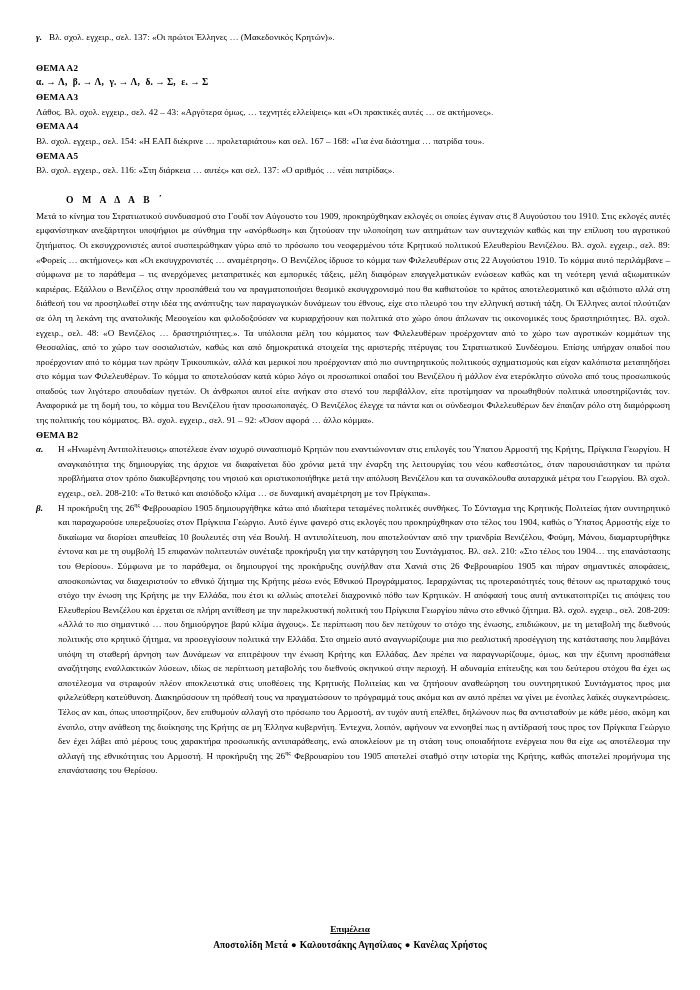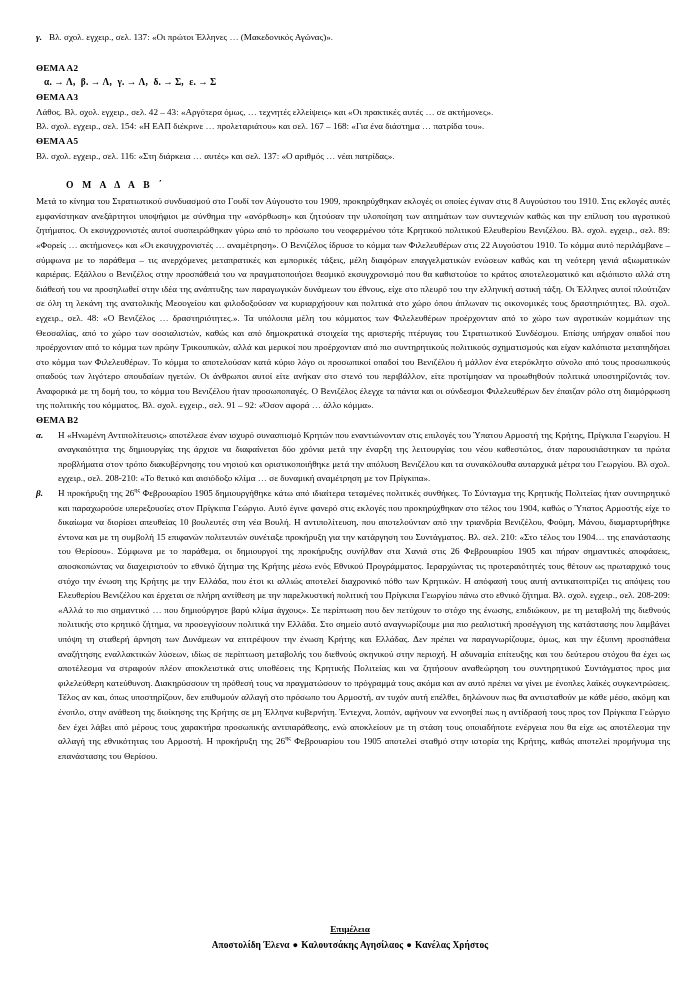--- a/index.html
+++ b/index.html
@@ -59,21 +59,20 @@
     font-style: italic;
     flex: none;
   }
 
   
   .a2row {
     font-size: 9.4px;
     line-height: 15px;
     font-weight: bold;
     letter-spacing: .3px;
-    margin-left: 8px;
   }
   .a2row .arr { padding: 0 2px; }
 
   
   .group-title {
     font-size: 9.6px;
     font-weight: bold;
     letter-spacing: 3.2px;
     margin: 0;
     padding-left: 30px;
@@ -129,33 +128,34 @@
   .footer .sep { padding: 0 3px; }
 </style>
 </head>
 <body>
 
 <div class="page">
   <div class="sheet">
 
     <div class="item-gamma">
       <span class="mk">γ.</span>
-      <span class="txt">Βλ. σχολ. εγχειρ., σελ. 137: «Οι πρώτοι Έλληνες … (Μακεδονικός Αγώνας)».</span>
+      <span class="txt">Βλ. σχολ. εγχειρ., σελ. 137: «Οι πρώτοι Έλληνες … (Μακεδονικός Κρητών)».</span>
     </div>
 
     <div class="gap-lg"></div>
 
     <div class="head">ΘΕΜΑ Α2</div>
     <div class="a2row">
       <span><span>α.</span><span class="arr">→</span><span>Λ</span>,&nbsp;&nbsp;</span><span><span>β.</span><span class="arr">→</span><span>Λ</span>,&nbsp;&nbsp;</span><span><span>γ.</span><span class="arr">→</span><span>Λ</span>,&nbsp;&nbsp;</span><span><span>δ.</span><span class="arr">→</span><span>Σ</span>,&nbsp;&nbsp;</span><span><span>ε.</span><span class="arr">→</span><span>Σ</span></span>
     </div>
 
     <div class="head">ΘΕΜΑ Α3</div>
     <div class="line">Λάθος. Βλ. σχολ. εγχειρ., σελ. 42 – 43: «Αργότερα όμως, … τεχνητές ελλείψεις» και «Οι πρακτικές αυτές … σε ακτήμονες».</div>
 
+    <div class="head">ΘΕΜΑ Α4</div>
     <div class="line">Βλ. σχολ. εγχειρ., σελ. 154: «Η ΕΑΠ διέκρινε … προλεταριάτου» και σελ. 167 – 168: «Για ένα διάστημα … πατρίδα του».</div>
 
     <div class="head">ΘΕΜΑ Α5</div>
     <div class="line">Βλ. σχολ. εγχειρ., σελ. 116: «Στη διάρκεια … αυτές» και σελ. 137: «Ο αριθμός … νέαι πατρίδας».</div>
 
     <div class="gap-lg"></div>
 
     <div class="group-title">Ο Μ Α Δ Α   Β ΄</div>
 
     <div class="gap-sm"></div>
@@ -171,15 +171,15 @@
 
     <div class="enum">
       <div class="marker">β.</div>
       <div class="body"><span>Η προκήρυξη της 26</span><sup class="ord">ης</sup><span> Φεβρουαρίου 1905 δημιουργήθηκε κάτω από ιδιαίτερα τεταμένες πολιτικές συνθήκες. Το Σύνταγμα της Κρητικής Πολιτείας ήταν συντηρητικό και παραχωρούσε υπερεξουσίες στον Πρίγκιπα Γεώργιο. Αυτό έγινε φανερό στις εκλογές που προκηρύχθηκαν στο τέλος του 1904, καθώς ο Ύπατος Αρμοστής είχε το δικαίωμα να διορίσει απευθείας 10 βουλευτές στη νέα Βουλή. Η αντιπολίτευση, που αποτελούνταν από την τριανδρία Βενιζέλου, Φούμη, Μάνου, διαμαρτυρήθηκε έντονα και με τη συμβολή 15 επιφανών πολιτευτών συνέταξε προκήρυξη για την κατάργηση του Συντάγματος. Βλ. σελ. 210: «Στο τέλος του 1904… της επανάστασης του Θερίσου». Σύμφωνα με το παράθεμα, οι δημιουργοί της προκήρυξης συνήλθαν στα Χανιά στις 26 Φεβρουαρίου 1905 και πήραν σημαντικές αποφάσεις, αποσκοπώντας να διαχειριστούν το εθνικό ζήτημα της Κρήτης μέσω ενός Εθνικού Προγράμματος. Ιεραρχώντας τις προτεραιότητές τους  θέτουν ως πρωταρχικό τους στόχο την ένωση της Κρήτης με την Ελλάδα, που έτσι κι αλλιώς αποτελεί διαχρονικό πόθο των Κρητικών. Η απόφασή τους αυτή αντικατοπτρίζει τις απόψεις του Ελευθερίου Βενιζέλου και έρχεται σε πλήρη αντίθεση με την παρελκυστική πολιτική του Πρίγκιπα Γεωργίου πάνω στο εθνικό ζήτημα. Βλ. σχολ. εγχειρ., σελ. 208-209: «Αλλά το πιο σημαντικό … που δημιούργησε βαρύ κλίμα άγχους». Σε περίπτωση που δεν πετύχουν το στόχο της ένωσης, επιδιώκουν, με τη μεταβολή της διεθνούς πολιτικής στο κρητικό ζήτημα, να προσεγγίσουν πολιτικά την Ελλάδα. Στο σημείο αυτό αναγνωρίζουμε μια πιο ρεαλιστική προσέγγιση της κατάστασης που λαμβάνει υπόψη τη σταθερή άρνηση των Δυνάμεων να επιτρέψουν την ένωση Κρήτης και Ελλάδας. Δεν πρέπει να παραγνωρίζουμε, όμως, και την έξυπνη προσπάθεια αναζήτησης εναλλακτικών λύσεων, ιδίως σε περίπτωση μεταβολής του διεθνούς σκηνικού στην περιοχή. Η αδυναμία επίτευξης και του δεύτερου στόχου θα έχει ως αποτέλεσμα να στραφούν πλέον αποκλειστικά στις υποθέσεις της Κρητικής Πολιτείας και να ζητήσουν αναθεώρηση του συντηρητικού Συντάγματος προς μια φιλελεύθερη κατεύθυνση. Διακηρύσσουν τη πρόθεσή τους να πραγματώσουν το πρόγραμμά τους ακόμα και αν αυτό πρέπει να γίνει με ένοπλες λαϊκές συγκεντρώσεις. Τέλος αν και, όπως υποστηρίζουν, δεν επιθυμούν αλλαγή στο πρόσωπο του Αρμοστή, αν τυχόν αυτή επέλθει, δηλώνουν πως θα αντισταθούν με κάθε μέσο, ακόμη και ένοπλο, στην ανάθεση της διοίκησης της Κρήτης σε μη Έλληνα κυβερνήτη. Έντεχνα, λοιπόν, αφήνουν να εννοηθεί πως η αντίδρασή τους προς τον Πρίγκιπα Γεώργιο δεν έχει λάβει από μέρους τους χαρακτήρα προσωπικής αντιπαράθεσης, ενώ αποκλείουν με τη στάση τους οποιαδήποτε ενέργεια που θα είχε ως αποτέλεσμα την αλλαγή της εθνικότητας του Αρμοστή. Η προκήρυξη της 26</span><sup class="ord">ης</sup><span> Φεβρουαρίου του 1905 αποτελεί σταθμό στην ιστορία της Κρήτης, καθώς αποτελεί προμήνυμα της επανάστασης του Θερίσου.</span></div>
     </div>
 
   </div>
 
   <div class="footer">
     <div class="f-title">Επιμέλεια</div>
-    <div class="f-names"><span>Αποστολίδη Έλενα</span><span class="sep">●</span><span>Καλουτσάκης Αγησίλαος</span><span class="sep">●</span><span>Κανέλας Χρήστος</span></div>
+    <div class="f-names"><span>Αποστολίδη Μετά</span><span class="sep">●</span><span>Καλουτσάκης Αγησίλαος</span><span class="sep">●</span><span>Κανέλας Χρήστος</span></div>
   </div>
 </div>
 
 </body></html>

